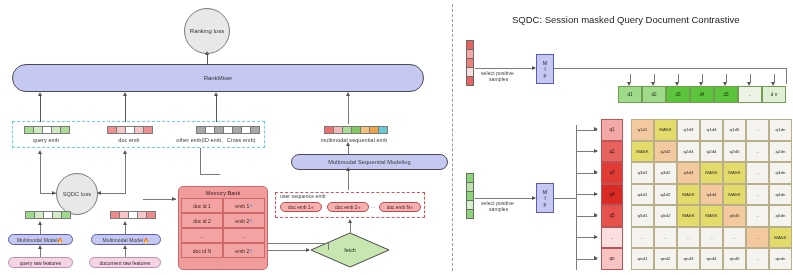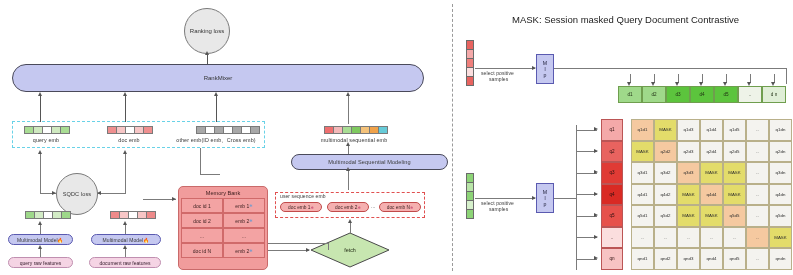--- a/index.html
+++ b/index.html
@@ -247,21 +247,21 @@
   <div class="abs arrow-up" style="left:347.5px;top:219px;"></div>
 
   <div class="abs hline-lt" style="left:268px;top:250px;width:41px;"></div>
   <div class="abs arrow-rt" style="left:306px;top:247.5px;"></div>
   <div class="abs hline-lt" style="left:268px;top:243px;width:60px;"></div>
   <div class="abs vline-lt" style="left:328px;top:243px;height:7px;"></div>
 
   <div class="abs vline-lt" style="left:200px;top:148px;height:26px;"></div>
   <div class="abs hline-lt" style="left:200px;top:174px;width:20px;"></div>
 
-  <div class="abs title" style="left:512px;top:14px;">MASK:  Session masked Query Document Contrastive</div>
+  <div class="abs title" style="left:512px;top:14px;">SQDC:  Session masked Query Document Contrastive</div>
 
   <div class="abs vstrip" style="left:466px;top:40px;">
     <i style="background:#e8635f;"></i>
       <i style="background:#f4a9a9;"></i>
       <i style="background:#ef7f7b;"></i>
       <i style="background:#fbdede;"></i>
       <i style="background:#e8635f;"></i>
   </div>
   <div class="abs hline-lt" style="left:475px;top:68px;width:60px;"></div>
   <div class="abs arrow-rt" style="left:532px;top:65.5px;"></div>

